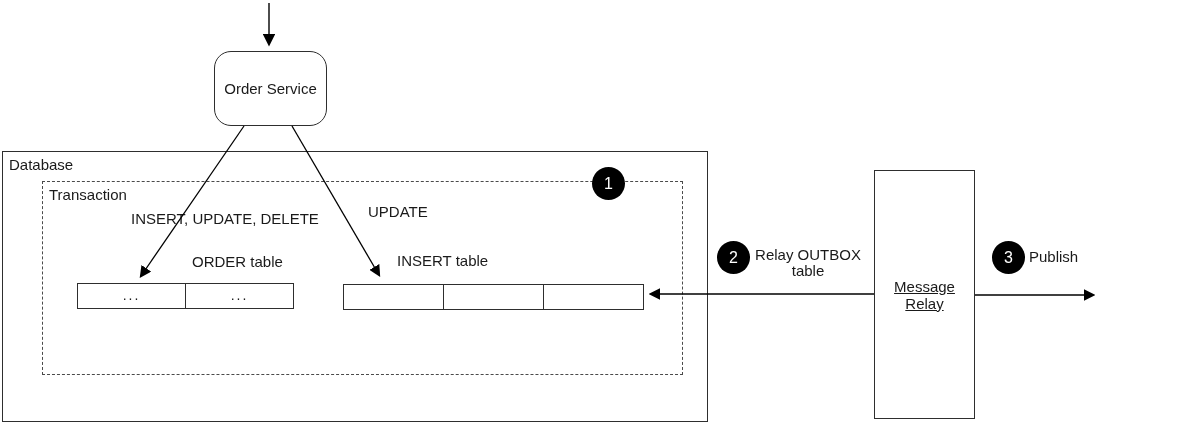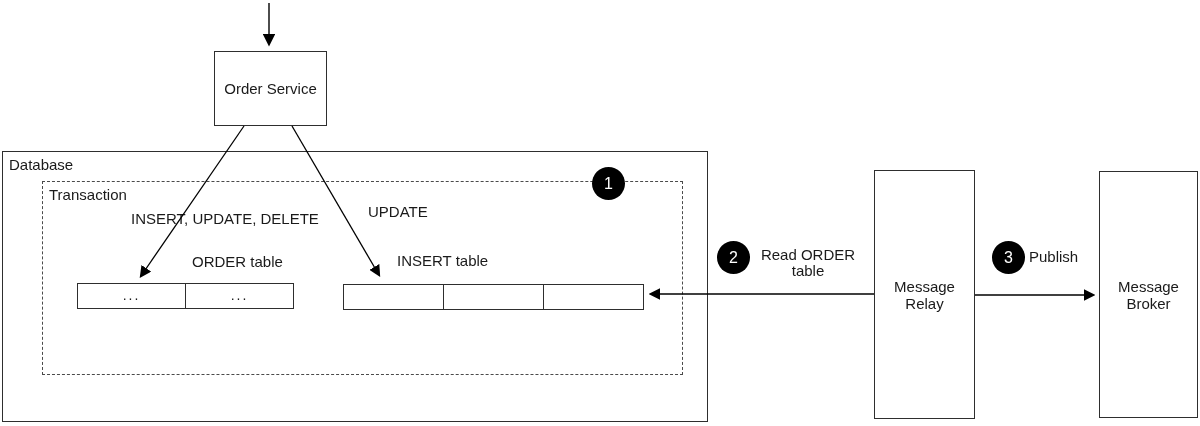--- a/index.html
+++ b/index.html
@@ -62,26 +62,26 @@
     width: 33px;
     height: 33px;
     border-radius: 50%;
     background: #000000;
     color: #ffffff;
     display: flex;
     align-items: center;
     justify-content: center;
     font-size: 16px;
   }
-  #order-service { left: 214px; top: 51px; width: 113px; height: 75px; }
+  #order-service { left: 214px; top: 51px; width: 113px; height: 75px; border-radius: 17px; }
   #database     { left: 2px;   top: 151px; width: 706px; height: 271px; }
   #transaction  { left: 42px;  top: 181px; width: 641px; height: 194px; }
   #order-table  { left: 77px;  top: 283px; width: 217px; height: 26px; }
   #outbox-table { left: 343px; top: 284px; width: 301px; height: 26px; }
-  #message-relay  { left: 874px;  top: 170px; width: 101px; height: 249px; line-height: 17px; }
+  #message-relay  { left: 874px;  top: 170px; width: 101px; height: 249px; line-height: 17px; text-decoration: underline; }
   #message-broker { left: 1099px; top: 171px; width: 99px;  height: 247px; line-height: 17px; }
   #badge-1 { left: 592px; top: 167px; }
   #badge-2 { left: 717px; top: 241px; }
   #badge-3 { left: 992px; top: 241px; }
   #lbl-iud          { left: 131px; top: 210px; }
   #lbl-insert       { left: 368px; top: 203px; }
   #lbl-order-table  { left: 192px; top: 253px; }
   #lbl-outbox-table { left: 397px; top: 252px; }
   #lbl-read-outbox  { left: 752px; top: 247px; width: 112px;
                       white-space: normal; text-align: center; line-height: 16px; }
@@ -118,29 +118,26 @@
   <div id="outbox-table" class="row-table">
     <div class="row-cell"></div>
     <div class="row-cell"></div>
     <div class="row-cell"></div>
   </div>
 
   <div id="message-relay" class="box centered">
     <span>Message Relay</span>
   </div>
 
-  <div id="message-broker" class="box centered">
-    <span>Message Broker</span>
-  </div>
 
   <div id="lbl-iud" class="lbl">INSERT, UPDATE, DELETE</div>
   <div id="lbl-insert" class="lbl">UPDATE</div>
   <div id="lbl-order-table" class="lbl">ORDER table</div>
   <div id="lbl-outbox-table" class="lbl">INSERT table</div>
-  <div id="lbl-read-outbox" class="lbl">Read ORDER table</div>
+  <div id="lbl-read-outbox" class="lbl">Relay OUTBOX table</div>
   <div id="lbl-publish" class="lbl">Publish</div>
 
   <div id="badge-1" class="badge">1</div>
   <div id="badge-2" class="badge">2</div>
   <div id="badge-3" class="badge">3</div>
 
   <svg id="arrow-layer" viewBox="0 0 1200 426" xmlns="http://www.w3.org/2000/svg">
     <defs>
       <marker id="arrowhead" viewBox="0 0 10 10" markerWidth="9" markerHeight="9" refX="8" refY="5" orient="auto">
         <path d="M0,0 L10,5 L0,10 Z" fill="#000000"></path>

